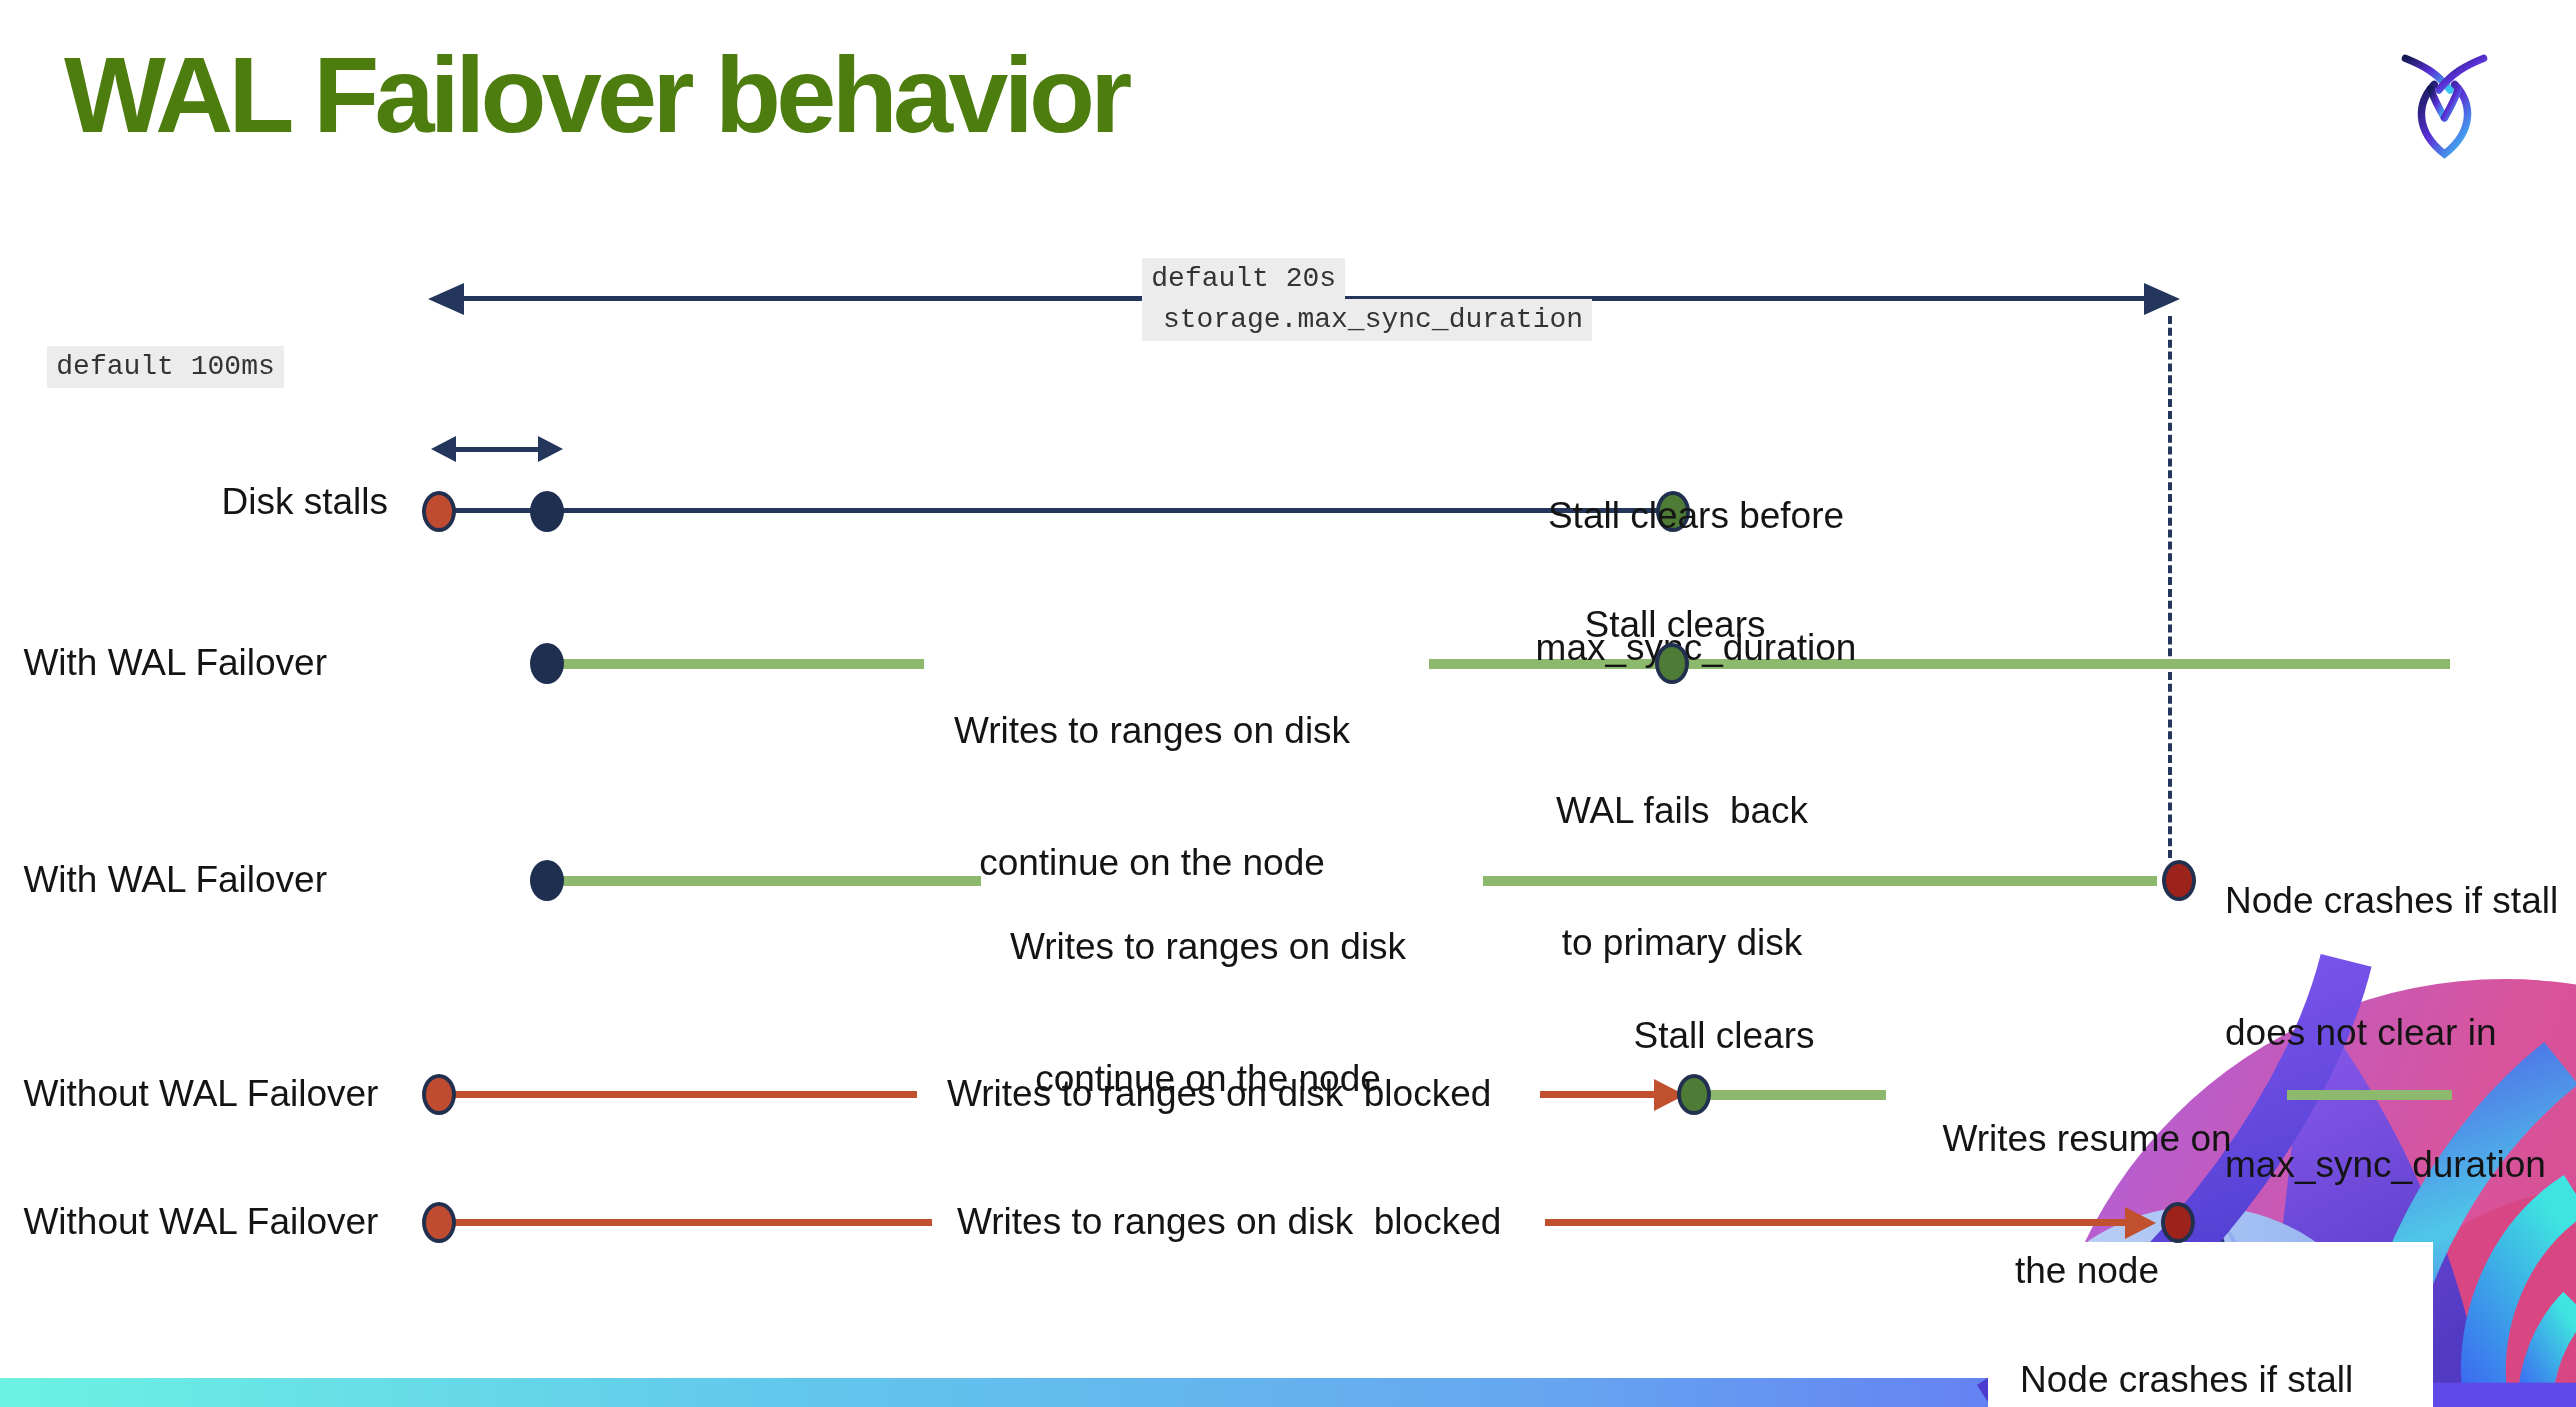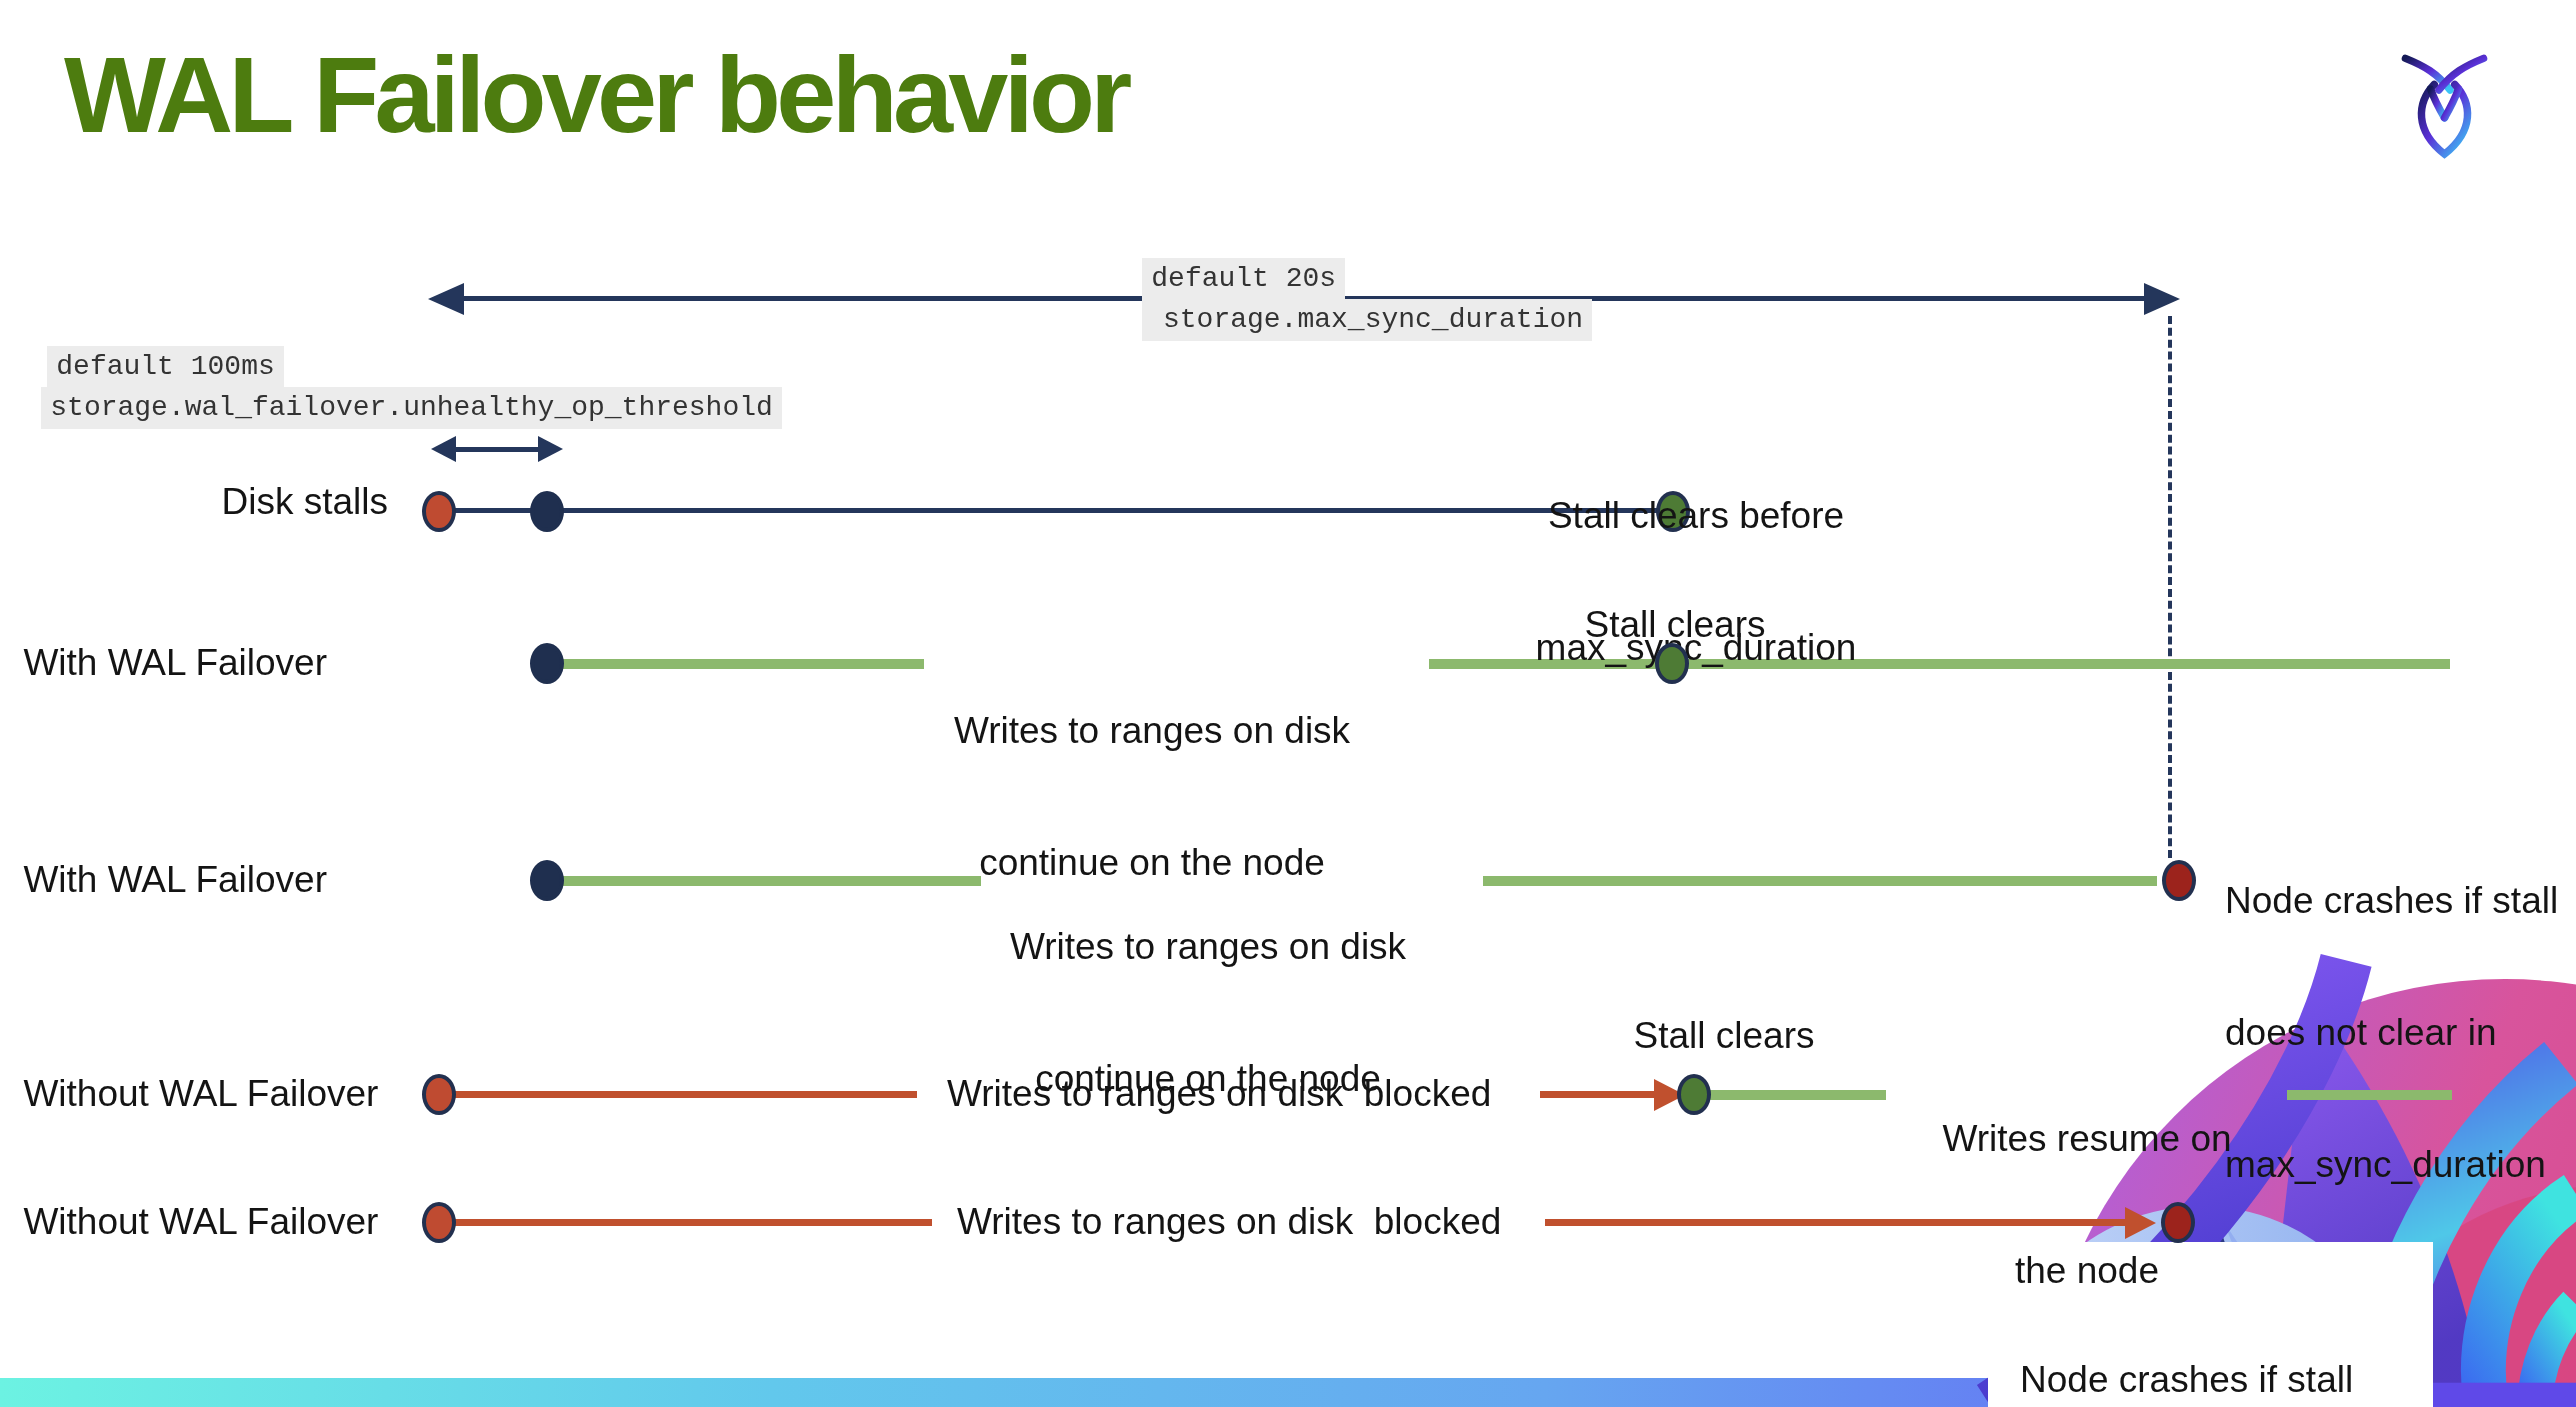--- a/index.html
+++ b/index.html
@@ -109,21 +109,20 @@
 
   <div class="bottombar"></div>
 
   <div class="hline navy-l" style="left:447px;top:296px;width:1710px;"></div>
   <div class="tri tri-left-navy" style="left:428px;top:283px;"></div>
   <div class="tri tri-right-navy" style="left:2144px;top:283px;"></div>
   <div class="abs code" style="left:1142px;top:258px;">default 20s</div>
   <div class="abs code" style="left:1142px;top:299px;padding-left:21px;">storage.max_sync_duration</div>
 
   <div class="abs code" style="left:47px;top:346px;">default 100ms</div>
-  <div class="abs code" style="left:41px;top:387px;">storage.wal_failover.unhealthy_op_threshold</div>
   <div class="hline navy-l" style="left:451px;top:447px;width:90px;"></div>
   <div class="tri tri-left-sm" style="left:431px;top:436px;"></div>
   <div class="tri tri-right-sm" style="left:538px;top:436px;"></div>
 
   <div class="dash-v" style="left:2168px;top:316px;height:542px;"></div>
 
   <div class="abs txt rgt" style="left:150px;top:480px;width:238px;">Disk stalls</div>
   <div class="hline navy-l" style="left:438px;top:508px;width:1235px;"></div>
   <div class="dot dot-red" style="left:422px;top:491px;"></div>
   <div class="dot dot-navy" style="left:530px;top:491px;"></div>
@@ -136,20 +135,24 @@
   <div class="abs txt" style="left:23.4px;top:641px;">With WAL Failover</div>
   <div class="dot dot-navy" style="left:530px;top:643px;"></div>
   <div class="hline green-l" style="left:559px;top:659px;width:365px;"></div>
   <div class="abs txt ctr" style="left:1152px;top:621px;">
     <div>Writes to ranges on disk</div>
     <div>continue on the node</div>
   </div>
   <div class="hline green-l" style="left:1429px;top:659px;width:1021px;"></div>
   <div class="dot dot-green" style="left:1655px;top:643px;"></div>
   <div class="abs txt ctr" style="left:1675px;top:603px;">Stall clears</div>
+  <div class="abs txt ctr" style="left:1682px;top:701px;">
+    <div>WAL fails  back</div>
+    <div>to primary disk</div>
+  </div>
 
   <div class="abs txt" style="left:23.4px;top:858px;">With WAL Failover</div>
   <div class="dot dot-navy" style="left:530px;top:860px;"></div>
   <div class="hline green-l" style="left:559px;top:876px;width:422px;"></div>
   <div class="abs txt ctr" style="left:1208px;top:837px;">
     <div>Writes to ranges on disk</div>
     <div>continue on the node</div>
   </div>
   <div class="hline green-l" style="left:1483px;top:876px;width:674px;"></div>
   <div class="dot dot-crash" style="left:2162px;top:860px;"></div>

